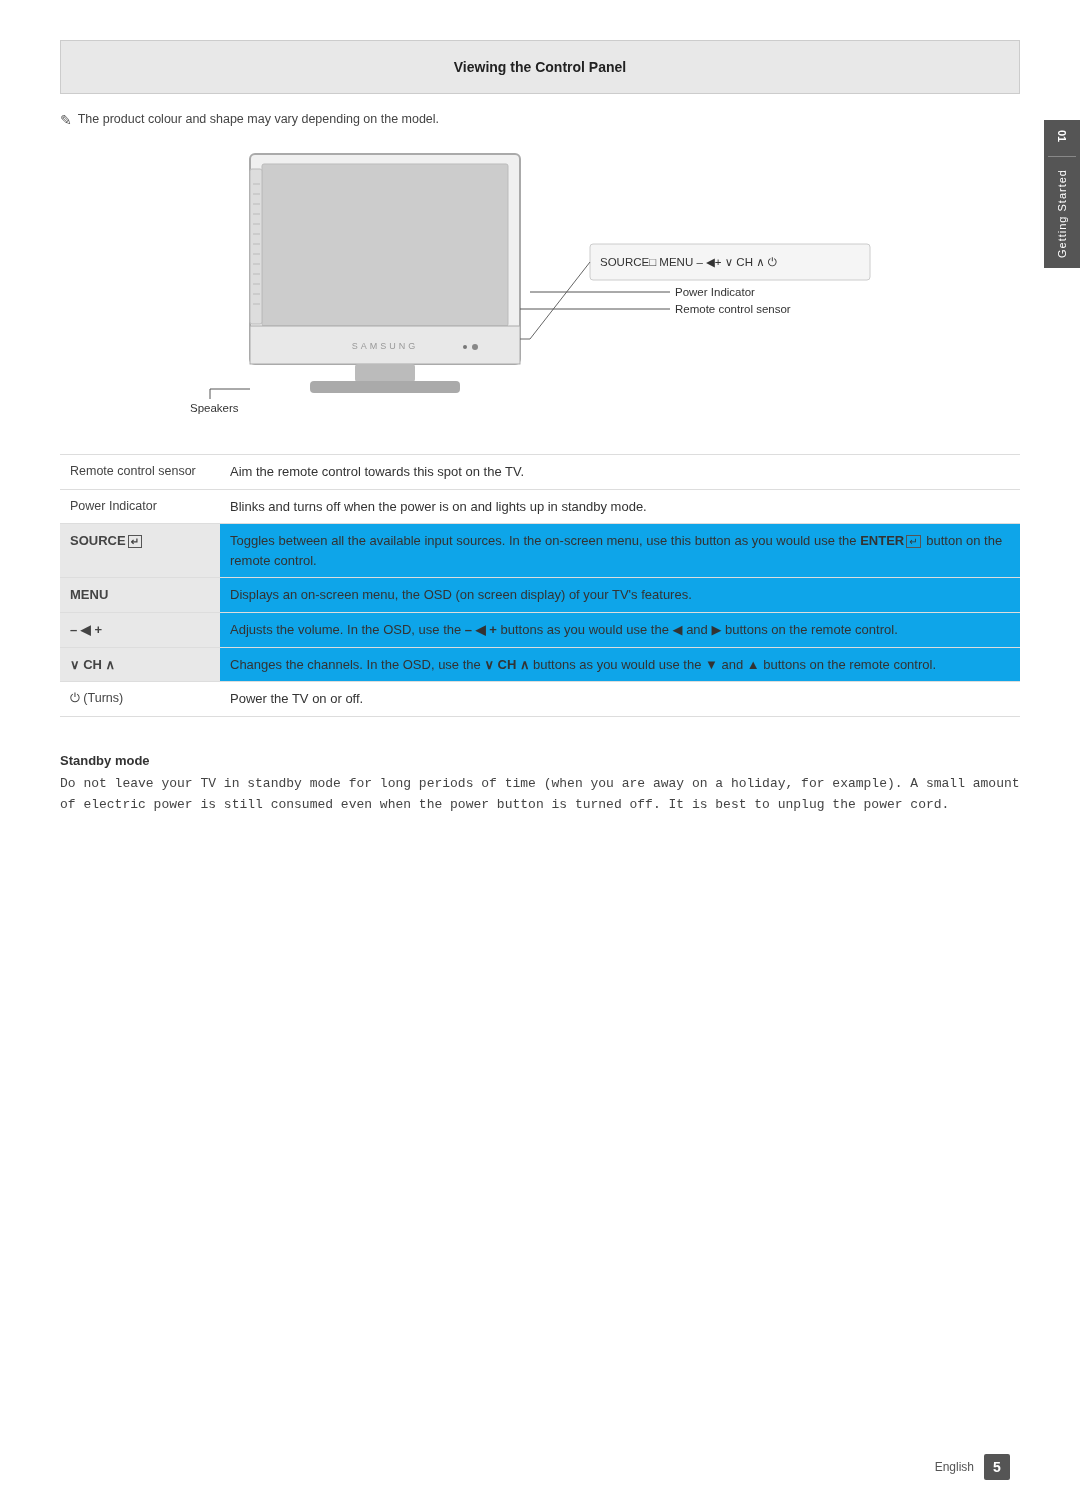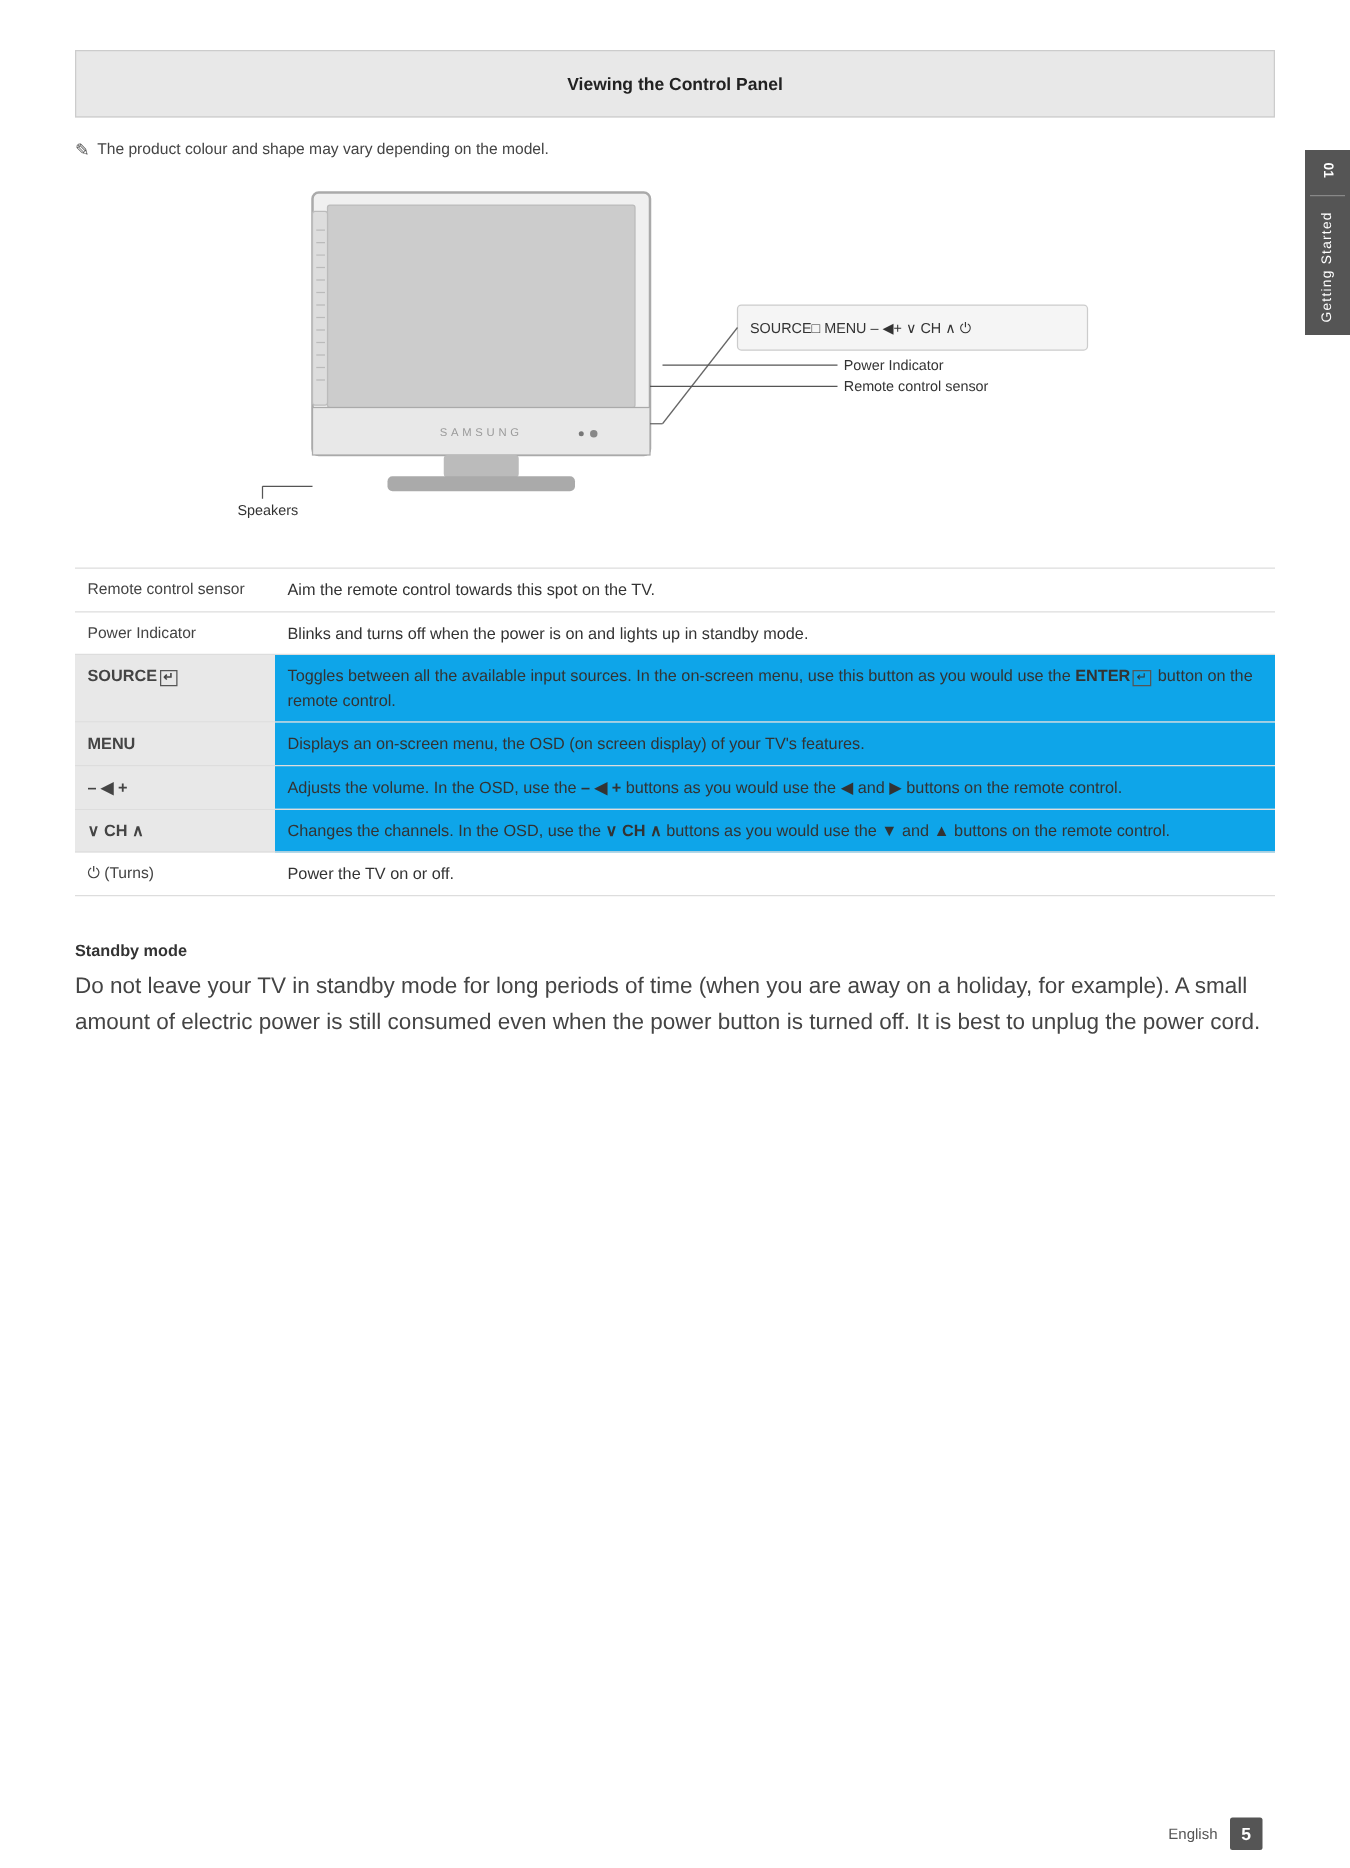--- a/index.html
+++ b/index.html
@@ -135,23 +135,24 @@
       margin-top: 36px;
     }
 
     .standby-title {
       font-weight: bold;
       font-size: 13px;
       margin-bottom: 6px;
     }
 
     .standby-text {
-      font-size: 18px;
+      font-size: 13px;
       color: #444;
       line-height: 1.6;
+      font-family: Liberation Mono, monospace;
     }
 
     
     .page-footer {
       position: absolute;
       bottom: 14px;
       right: 70px;
       display: flex;
       align-items: center;
       gap: 10px;

